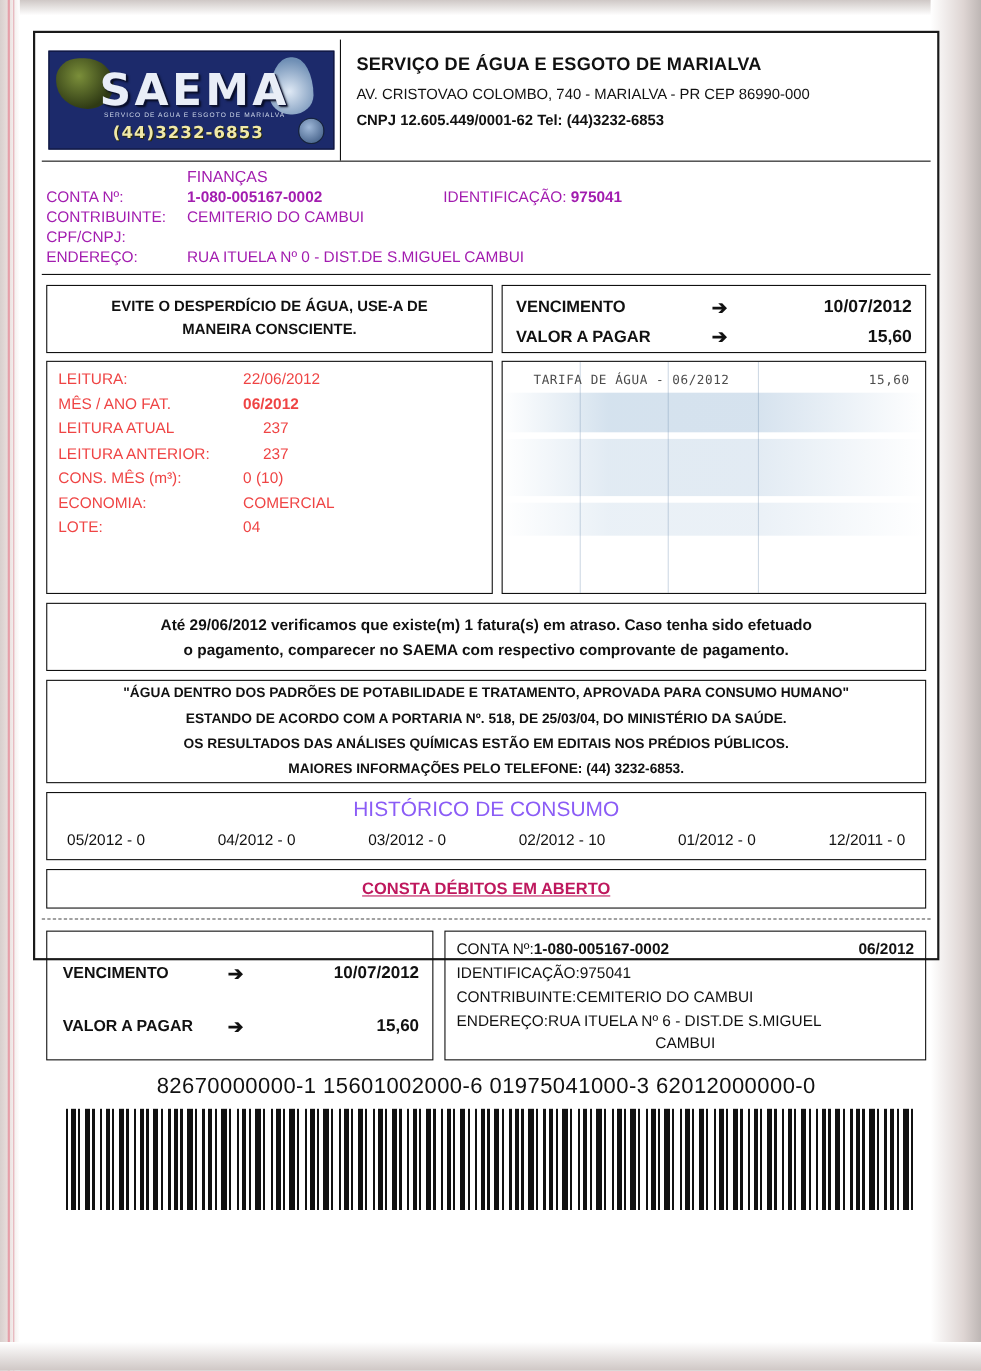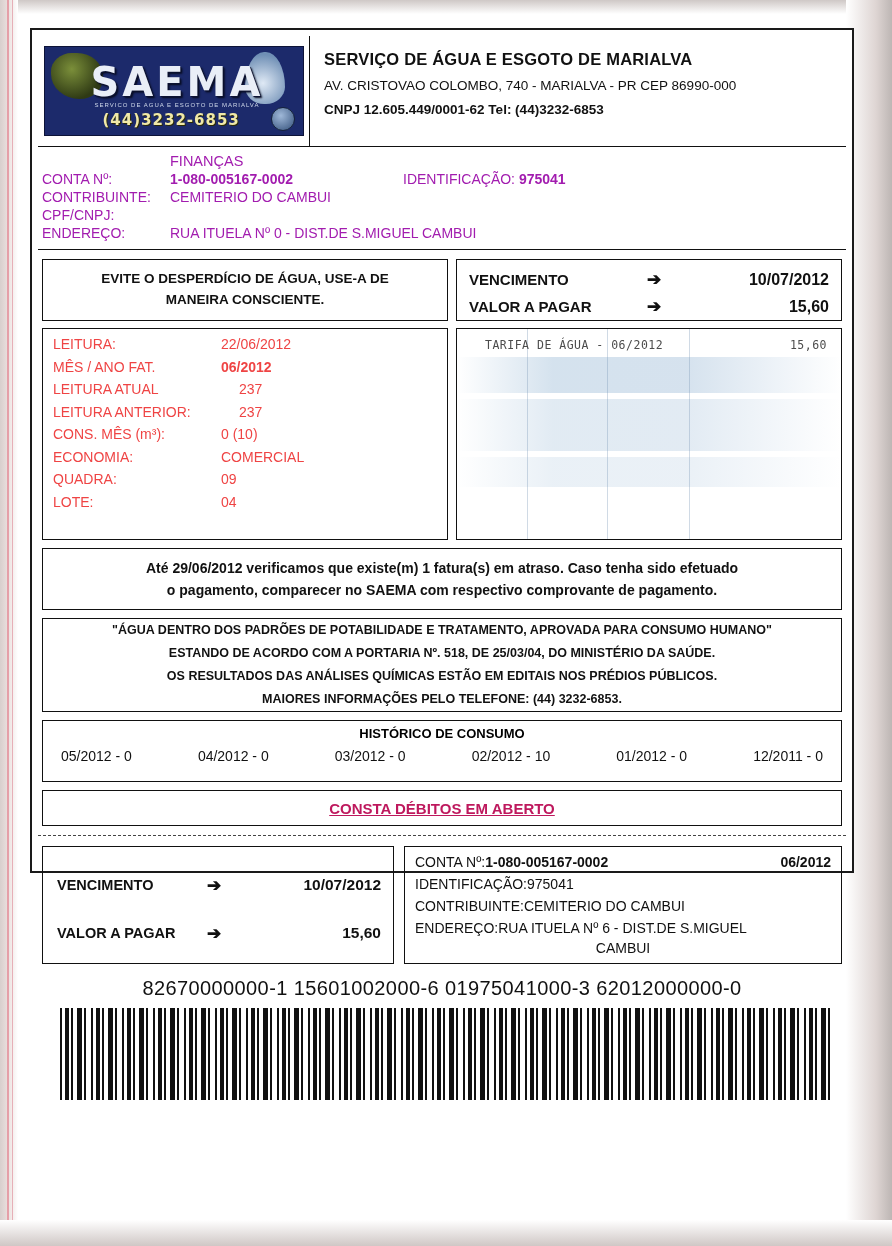--- a/index.html
+++ b/index.html
@@ -332,24 +332,24 @@
   }
 
   
   .history {
     margin: 8px 4px 0 4px;
     height: 62px;
     box-sizing: border-box;
   }
   .history .htitle {
     text-align: center;
-    font-size: 13px;
-    font-weight: bold;
+    font-size: 19px;
+    font-weight: normal;
     padding-top: 5px;
-    color: #000000;
+    color: #8b5cf6;
   }
   .history .hrow {
     display: flex;
     justify-content: space-between;
     padding: 7px 18px 0 18px;
     font-size: 14px;
     color: #111;
   }
 
   
@@ -533,24 +533,20 @@
           </div>
           <div class="rrow">
             <div class="rk">CONS. MÊS (m³):</div>
             <div class="rv">0 (10)</div>
           </div>
           <div class="rrow">
             <div class="rk">ECONOMIA:</div>
             <div class="rv">COMERCIAL</div>
           </div>
           <div class="rrow">
-            <div class="rk">QUADRA:</div>
-            <div class="rv">09</div>
-          </div>
-          <div class="rrow">
             <div class="rk">LOTE:</div>
             <div class="rv">04</div>
           </div>
         </div>
 
         <div class="box tariff-box">
           <div class="smudge s1"></div>
           <div class="smudge s2"></div>
           <div class="smudge s3"></div>
           <div class="vline" style="left:70px;"></div>

